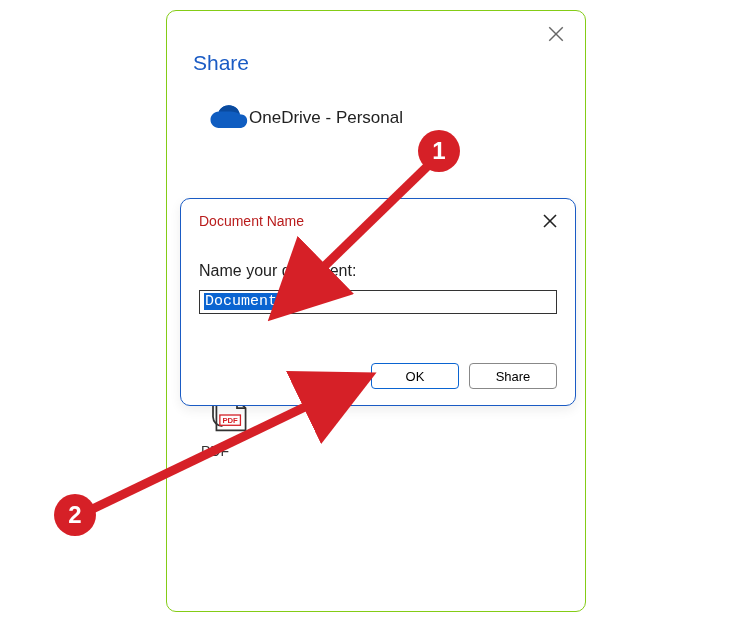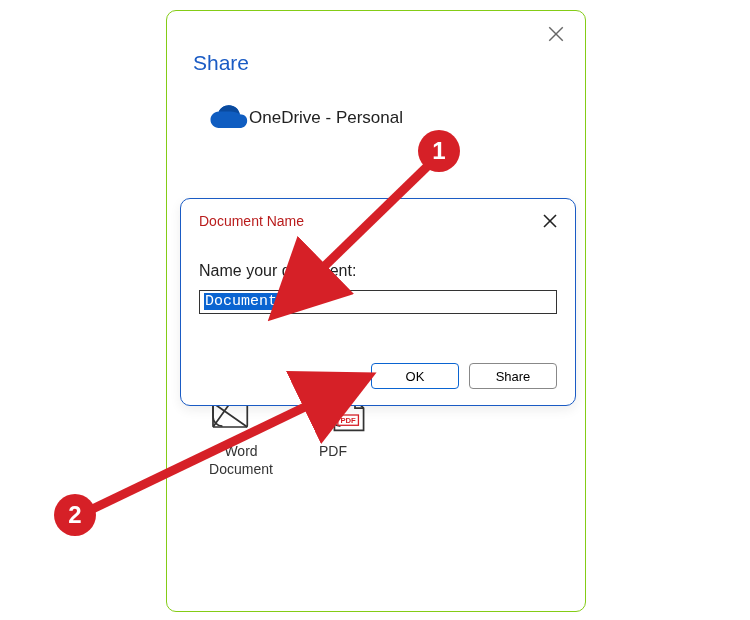--- a/index.html
+++ b/index.html
@@ -186,28 +186,20 @@
   <div class="onedrive-row">
     <svg class="cloud-icon" viewBox="0 0 48 32">
       <path d="M38 12c-1-6-6-10-12-10-5 0-9 3-11 7-5 0-9 4-9 9s4 9 9 9h23c4 0 8-3 8-8 0-4-3-7-8-7z" fill="#0f5dc1"></path>
       <path d="M15 9c2-4 6-7 11-7 6 0 11 4 12 10-3-2-6-3-10-3-5 0-10 0-13 0z" fill="#0a4a9e"></path>
     </svg>
     <div class="onedrive-label">OneDrive - Personal</div>
   </div>
 
   <div class="attach-copy">Attach a copy instead</div>
   <div class="attach-options">
-    <div class="attach-option">
-      <svg class="attach-icon" viewBox="0 0 56 44">
-        <path d="M4 6c0-3 2-5 5-5s5 2 5 5v18c0 6 5 11 11 11" fill="none" stroke="#333" stroke-width="2"></path>
-        <rect x="14" y="8" width="40" height="28" rx="2" fill="none" stroke="#333" stroke-width="2"></rect>
-        <path d="M14 8 L54 36 M14 36 L34 8" fill="none" stroke="#333" stroke-width="2"></path>
-      </svg>
-      <div class="attach-label">Word Document</div>
-    </div>
     <div class="attach-option">
       <svg class="attach-icon" viewBox="0 0 56 44">
         <path d="M4 6c0-3 2-5 5-5s5 2 5 5v18c0 6 5 11 11 11" fill="none" stroke="#333" stroke-width="2"></path>
         <path d="M18 4h24l10 10v26h-34z" fill="none" stroke="#333" stroke-width="2"></path>
         <path d="M42 4v10h10" fill="none" stroke="#333" stroke-width="2"></path>
         <rect x="22" y="22" width="24" height="12" fill="#fff" stroke="#d62027" stroke-width="1.5"></rect>
         <text x="34" y="31" font-size="9" fill="#d62027" text-anchor="middle" font-family="Arial" font-weight="bold">PDF</text>
       </svg>
       <div class="attach-label">PDF</div>
     </div>

